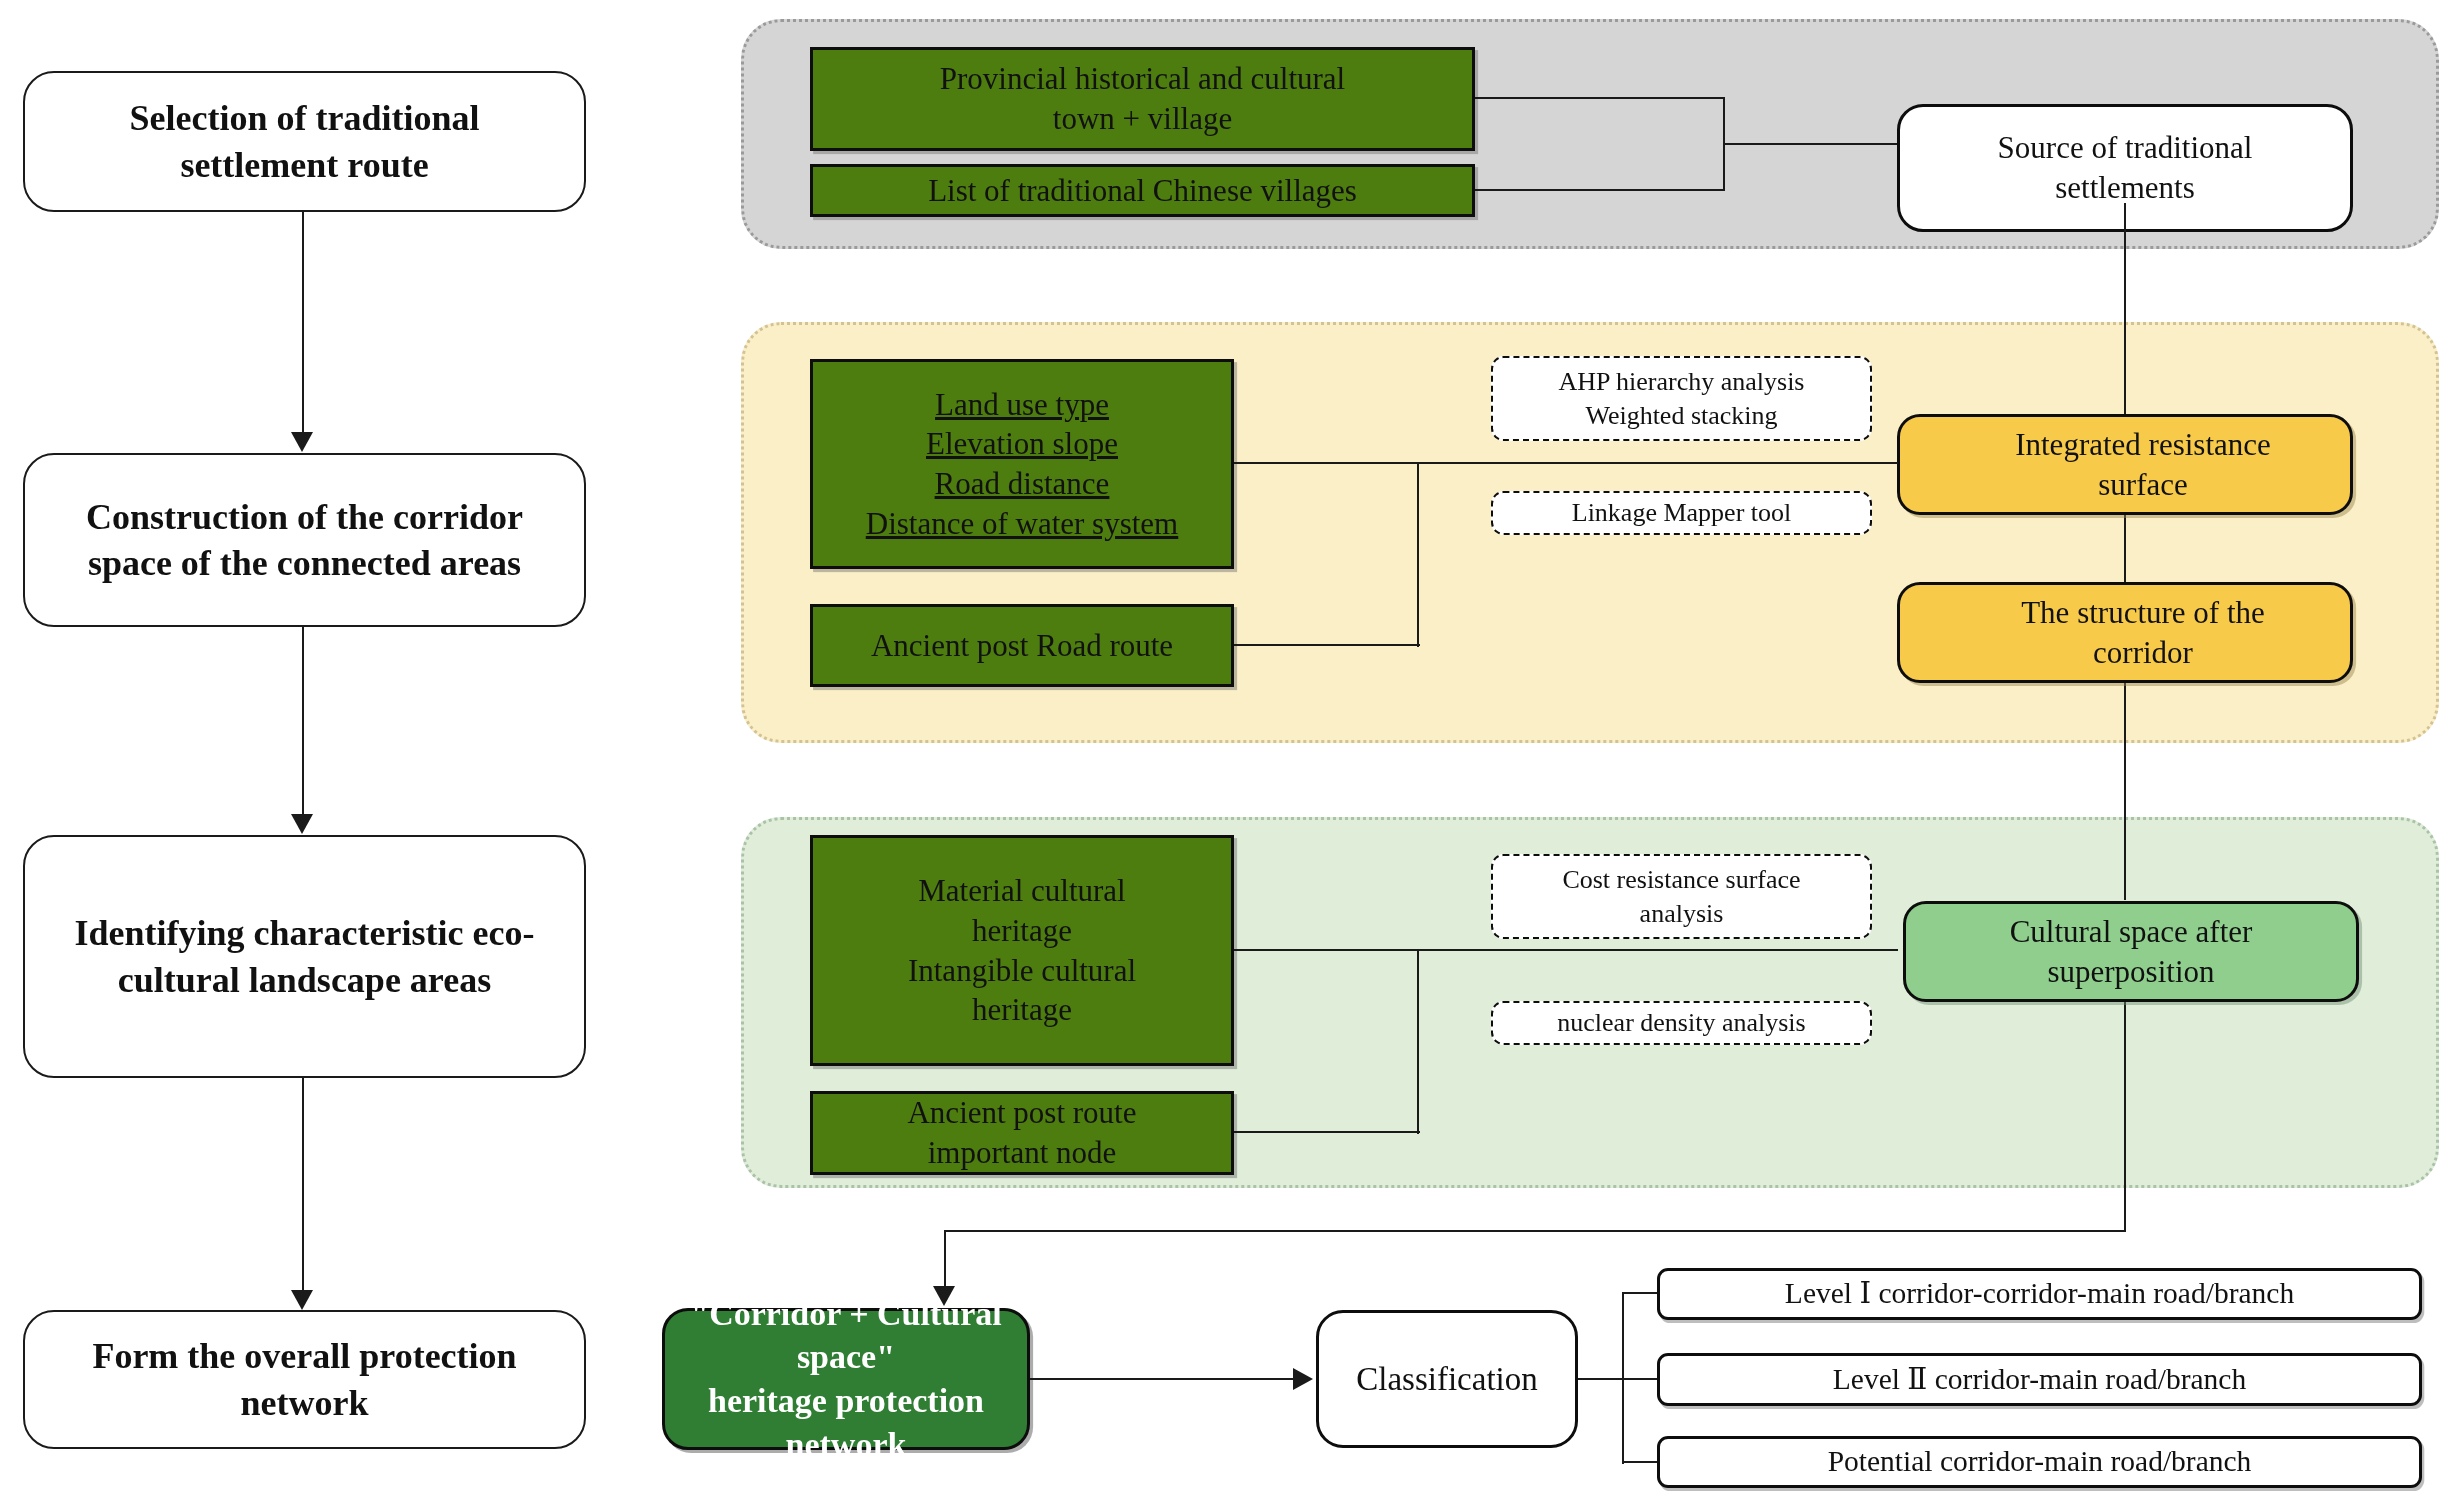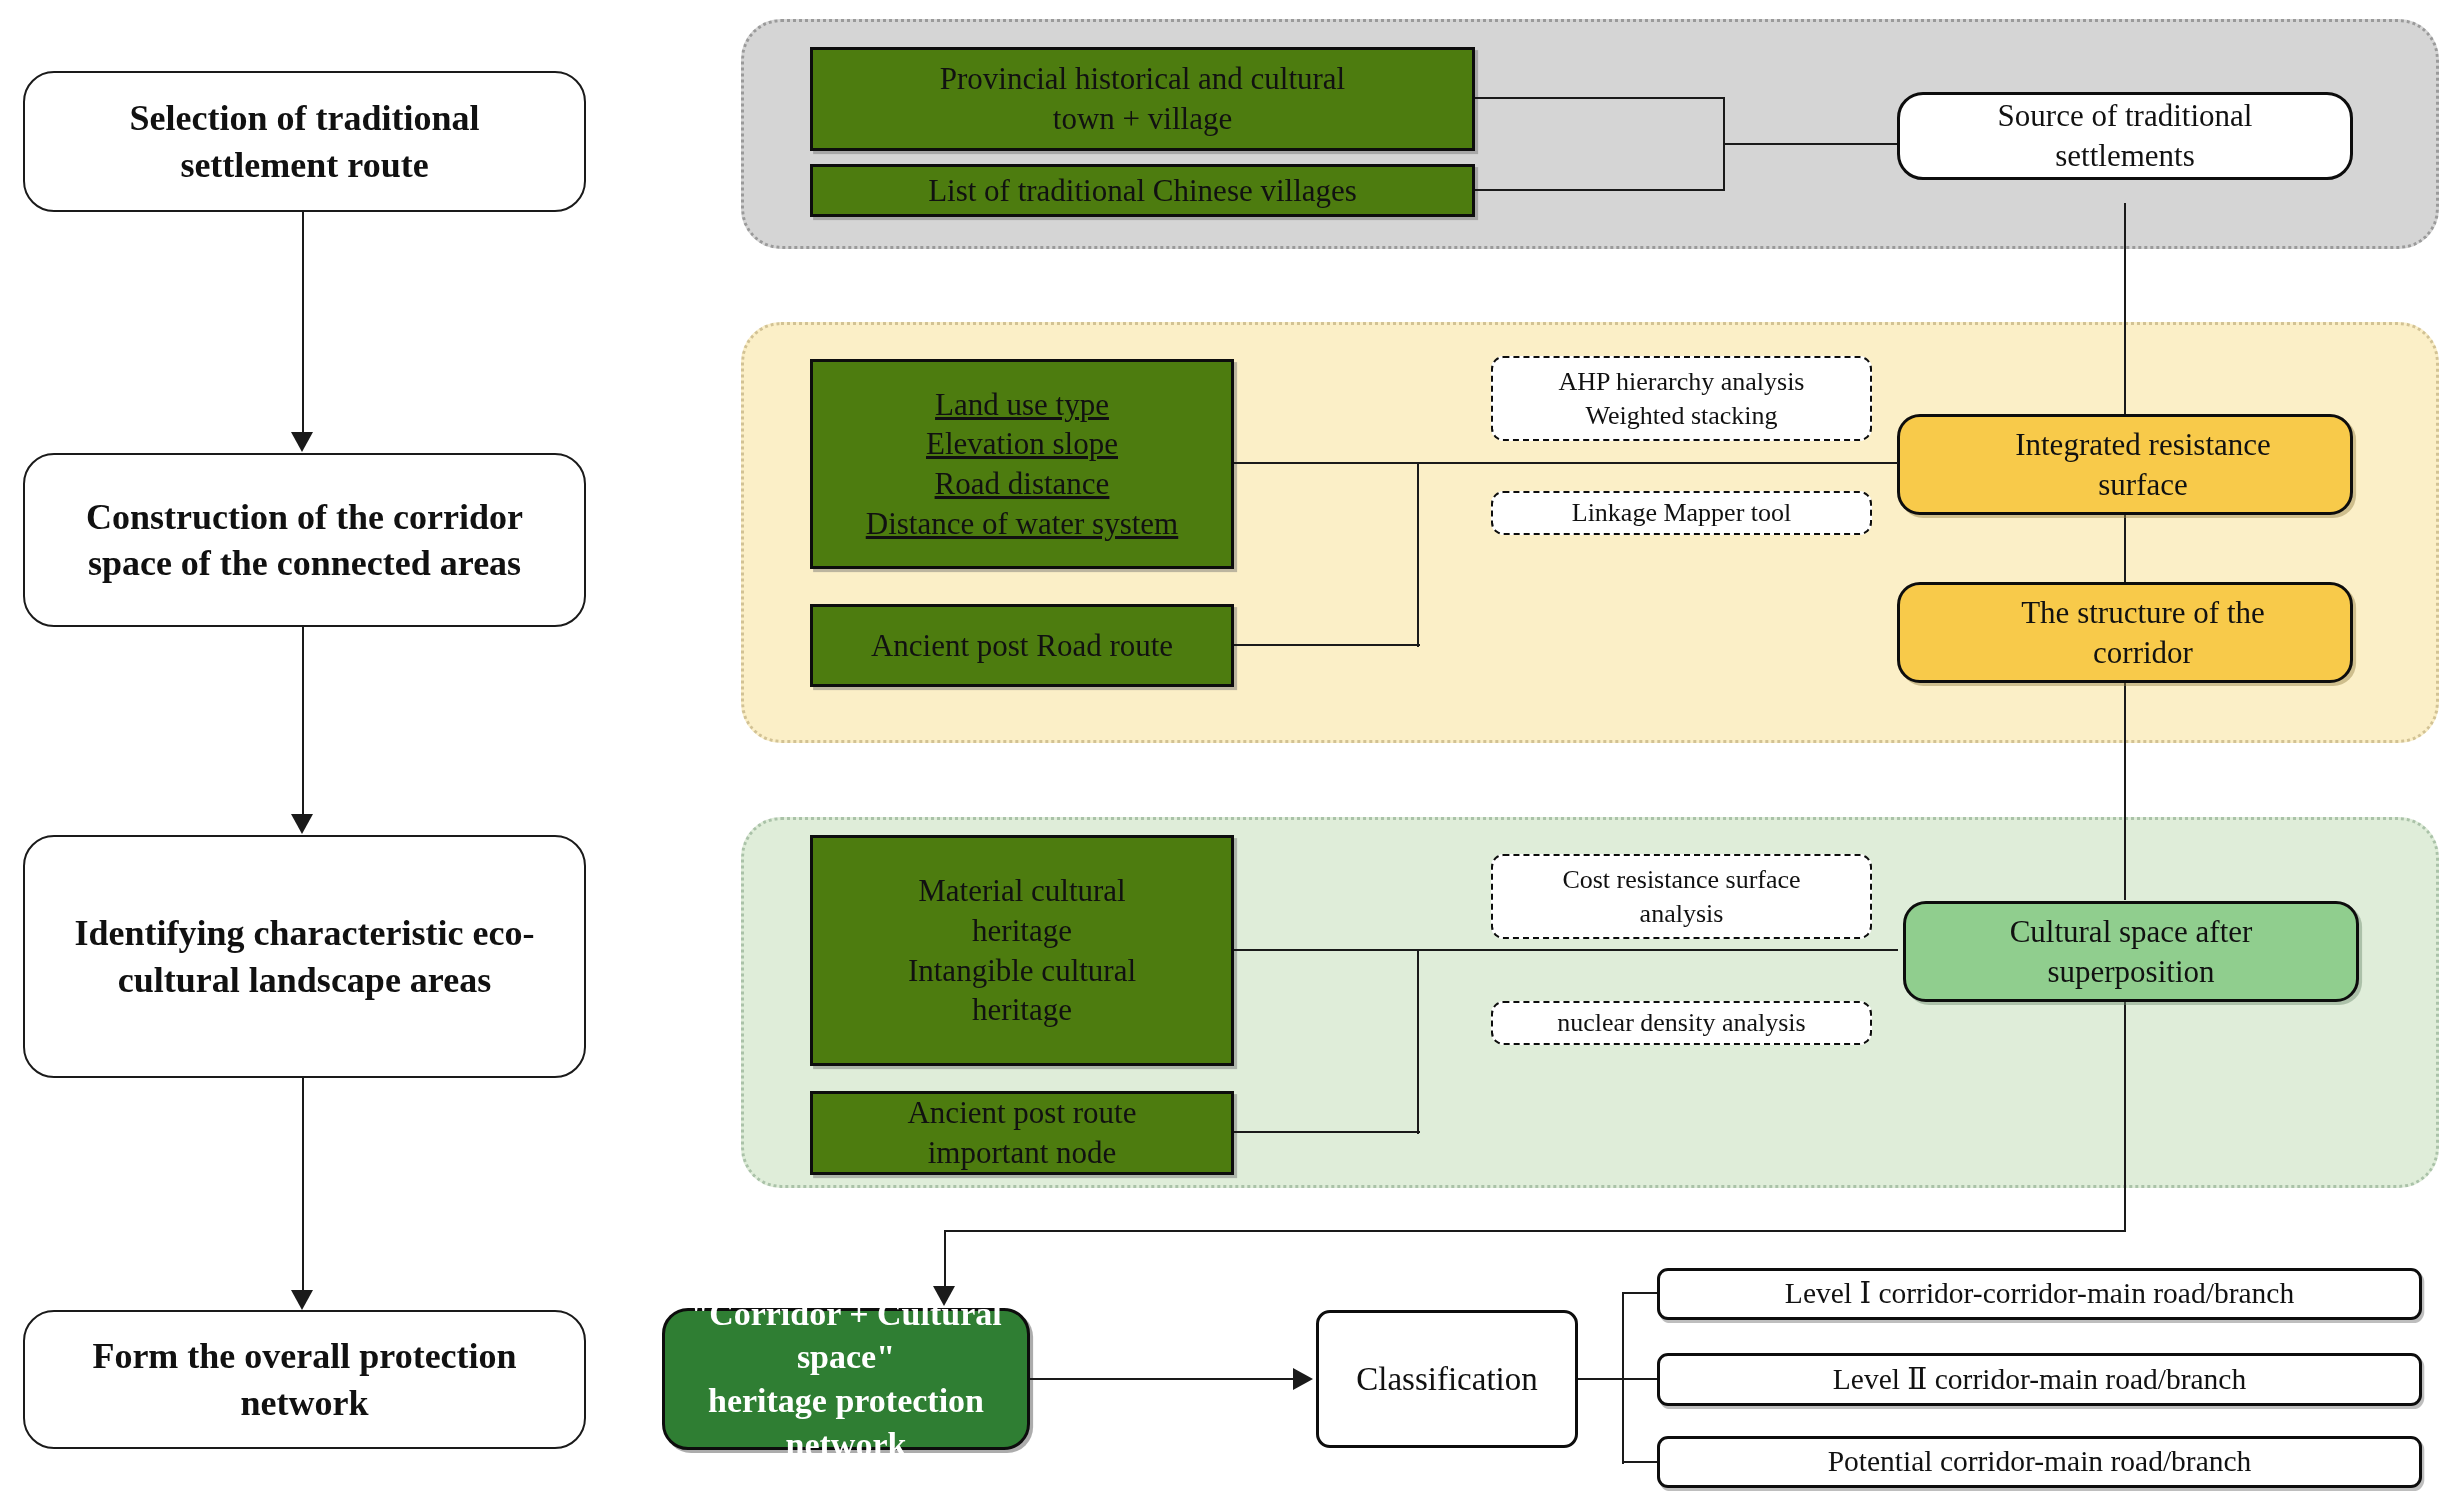--- a/index.html
+++ b/index.html
@@ -38,21 +38,21 @@
   .dgreen{
     background:#2F7E33;border:3.1px solid #0d0d0d;border-radius:26px;
     color:#ffffff;font-weight:bold;font-size:34px;
     box-shadow:3.1px 3.1px 0 rgba(90,90,90,0.5);
   }
   .levelbox{
     background:#ffffff;border:3.1px solid #0d0d0d;border-radius:11px;font-size:29.5px;
     box-shadow:2.3px 3.1px 0 rgba(110,110,110,0.45);
   }
   .classif{
-    background:#ffffff;border:3.9px solid #0d0d0d;border-radius:14px;font-size:33px;text-align:right;
+    background:#ffffff;border:3.9px solid #0d0d0d;border-radius:27px;font-size:33px;text-align:right;
   }
   .srcbox{
     background:#ffffff;border:3.9px solid #0d0d0d;border-radius:26px;font-size:31px;
   }
   .hline,.vline{position:absolute;background:#1a1a1a;}
   .arrow-down{
     position:absolute;width:0;height:0;
     border-left:11.6px solid transparent;border-right:11.6px solid transparent;
     border-top:20px solid #1a1a1a;
   }
@@ -81,21 +81,21 @@
 
   <div class="vline" style="left:302px;top:626px;width:2.3px;height:190px;"></div>
   <div class="arrow-down" style="left:291px;top:814px;"></div>
 
   <div class="vline" style="left:302px;top:1078px;width:2.3px;height:215px;"></div>
   <div class="arrow-down" style="left:291px;top:1290px;"></div>
 
   <div class="box wbox" style="left:810px;top:47px;width:665px;height:104px;">Provincial historical and cultural
 town + village</div>
   <div class="box wbox" style="left:810px;top:164px;width:665px;height:53px;">List of traditional Chinese villages</div>
-  <div class="box srcbox" style="left:1897px;top:92px;width:456px;height:88px;">Source of traditional
+  <div class="box srcbox" style="left:1897px;top:104px;width:456px;height:128px;">Source of traditional
 settlements</div>
 
   <div class="hline" style="left:1475px;top:97px;width:250px;height:2.3px;"></div>
   <div class="hline" style="left:1475px;top:189px;width:250px;height:2.3px;"></div>
   <div class="vline" style="left:1723px;top:97px;width:2.3px;height:94px;"></div>
   <div class="hline" style="left:1725px;top:143px;width:172px;height:2.3px;"></div>
 
   <div class="vline" style="left:2124px;top:203px;width:2.3px;height:211px;"></div>
   <div class="vline" style="left:2124px;top:515px;width:2.3px;height:68px;"></div>
   <div class="vline" style="left:2124px;top:683px;width:2.3px;height:217px;"></div>

